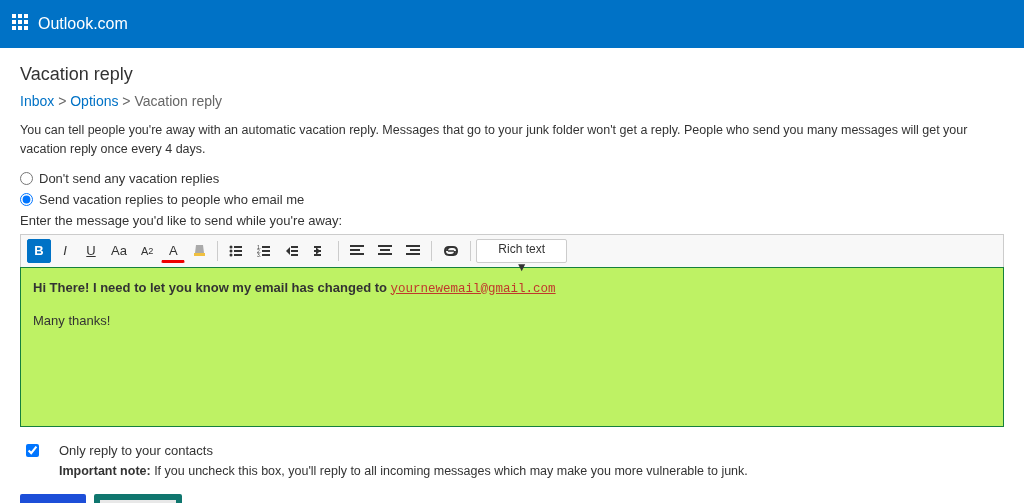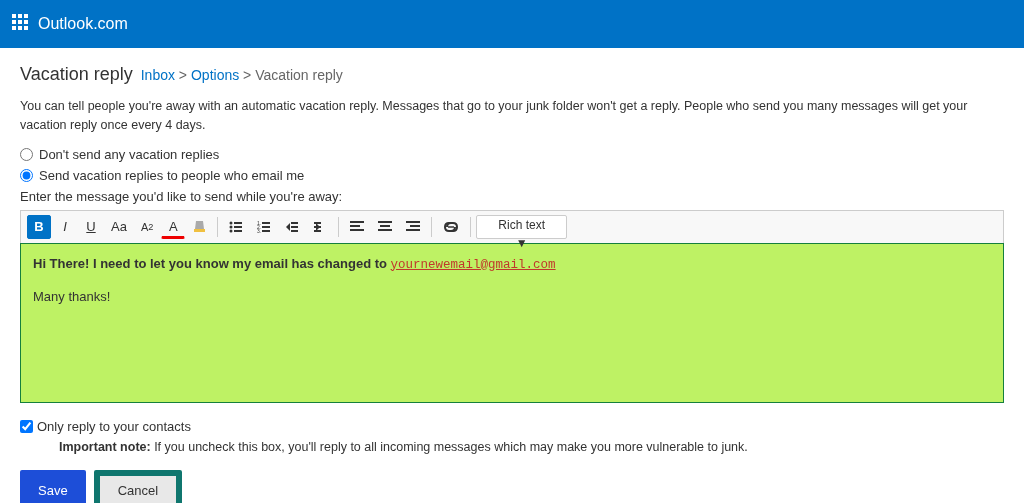--- a/index.html
+++ b/index.html
@@ -32,20 +32,21 @@
       padding: 16px 20px 20px 20px;
       min-height: calc(503px - 40px);
     }
 
     
     .page-header {
       display: flex;
       align-items: baseline;
       gap: 8px;
       margin-bottom: 12px;
+      flex-direction: column;
     }
     .page-title {
       font-size: 18px;
       font-weight: 300;
       color: #333;
     }
     .breadcrumb {
       font-size: 14px;
       color: #666;
     }
@@ -151,23 +152,24 @@
     .bold-text { font-weight: bold; }
 
     
     .checkbox-section {
       margin-top: 16px;
       margin-bottom: 4px;
     }
     .checkbox-option {
       display: flex;
       align-items: center;
-      gap: 4px;
+      gap: 20px;
       font-size: 13px;
       margin-bottom: 4px;
+      margin-left: 6px;
     }
     .checkbox-option input[type="checkbox"] { margin: 0; }
 
     .important-note {
       font-size: 12.5px;
       margin-bottom: 14px;
       line-height: 1.5;
     }
     .important-note .note-bold { font-weight: bold; padding-left: 39px; }
 

